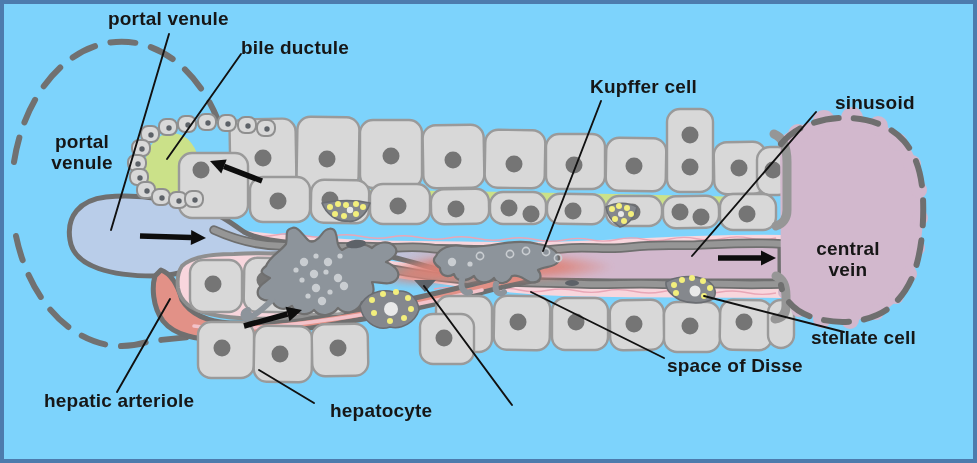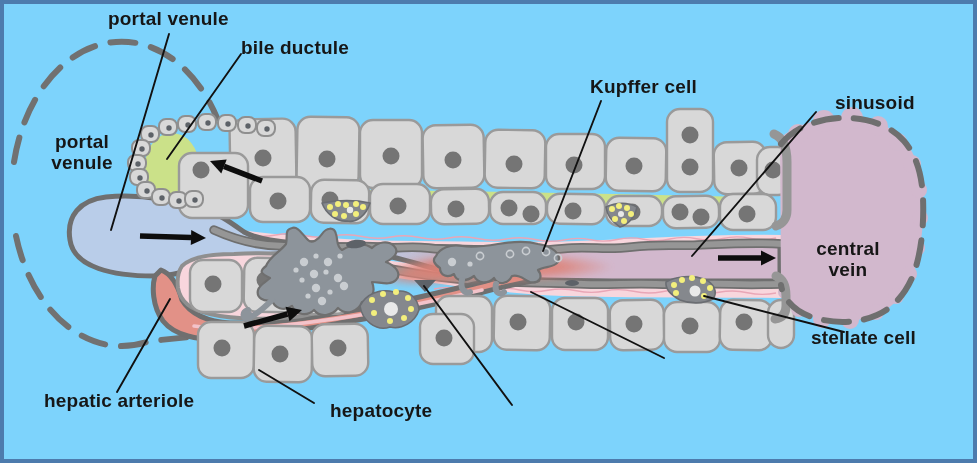--- a/index.html
+++ b/index.html
@@ -334,14 +334,15 @@
     </svg>
 
   <div class="lbl" style="left:104px;top:4px;">portal venule</div>
   <div class="lbl" style="left:237px;top:33px;">bile ductule</div>
   <div class="lbl wrap" style="left:34px;top:127px;width:88px;">portal venule</div>
   <div class="lbl" style="left:586px;top:72px;">Kupffer cell</div>
   <div class="lbl" style="left:812px;top:88px;margin-left:19px;">sinusoid</div>
   <div class="lbl wrap" style="left:798px;top:202px;width:92px;margin-top:32px;">central vein</div>
   <div class="lbl" style="left:40px;top:386px;">hepatic arteriole</div>
   <div class="lbl" style="left:326px;top:396px;">hepatocyte</div>
+  <div class="lbl" style="left:663px;top:351px;">space of Disse</div>
   <div class="lbl" style="left:807px;top:323px;">stellate cell</div>
 </div>
 
 </body></html>

